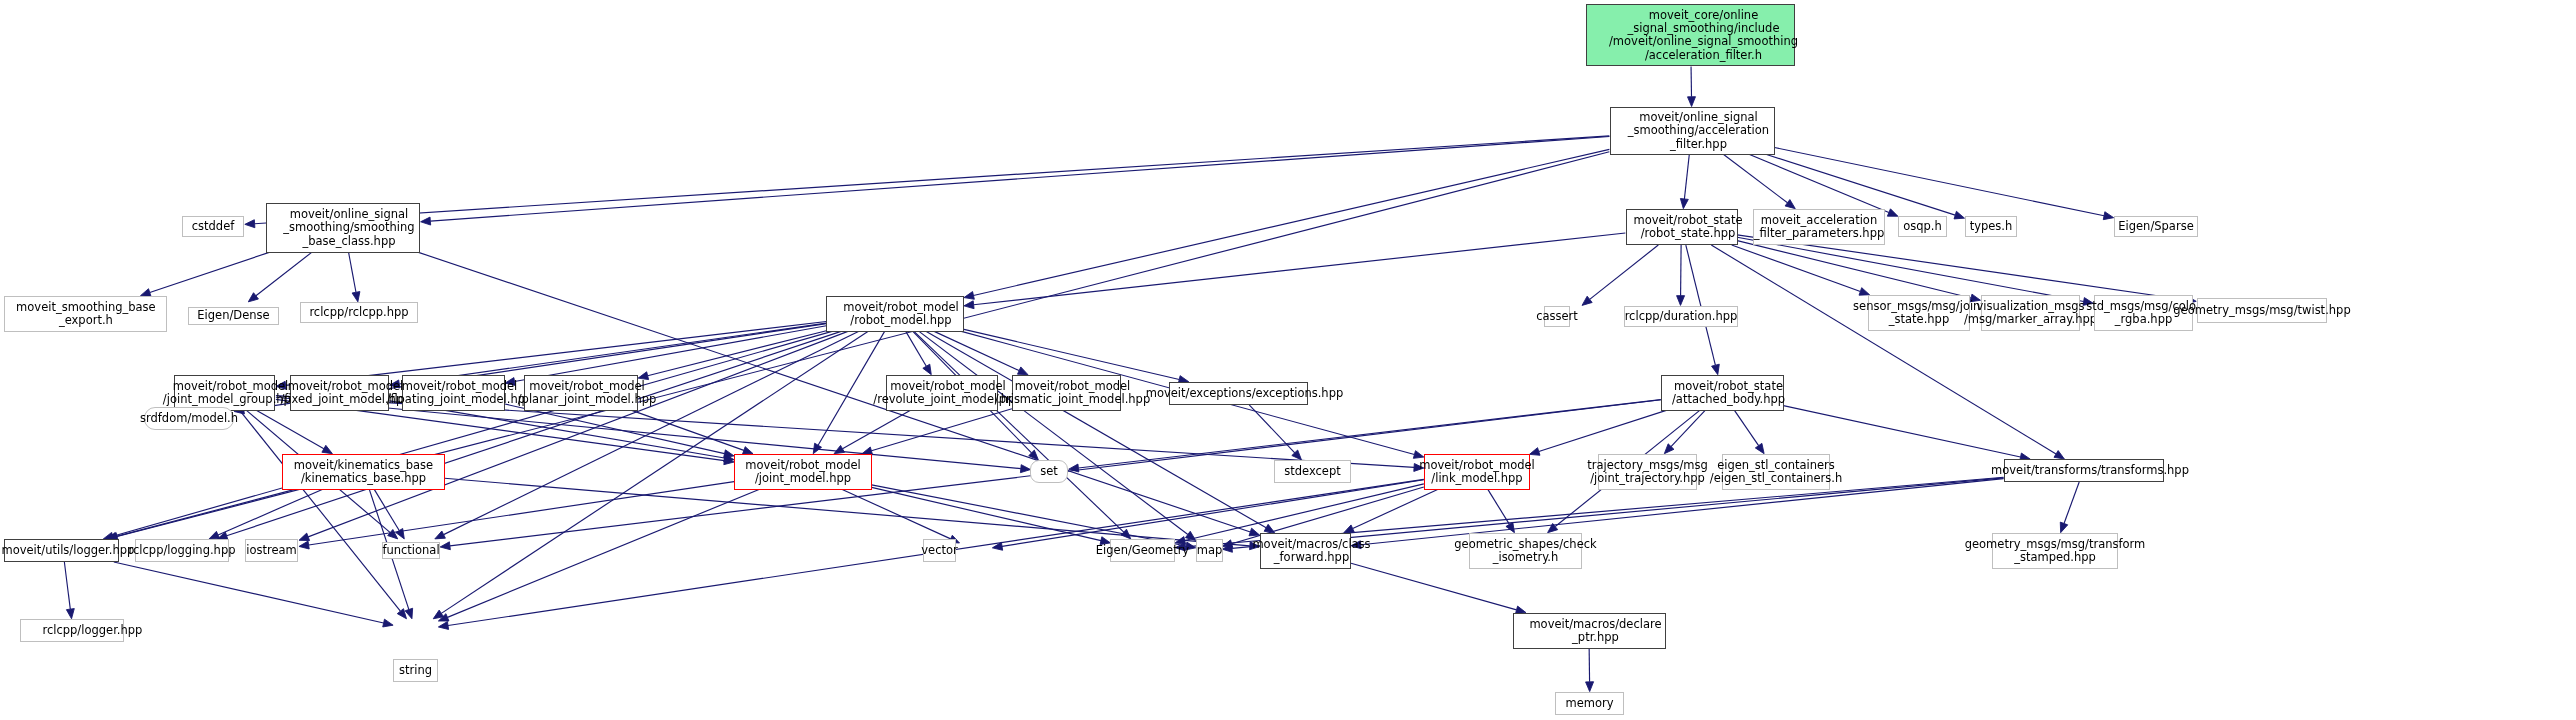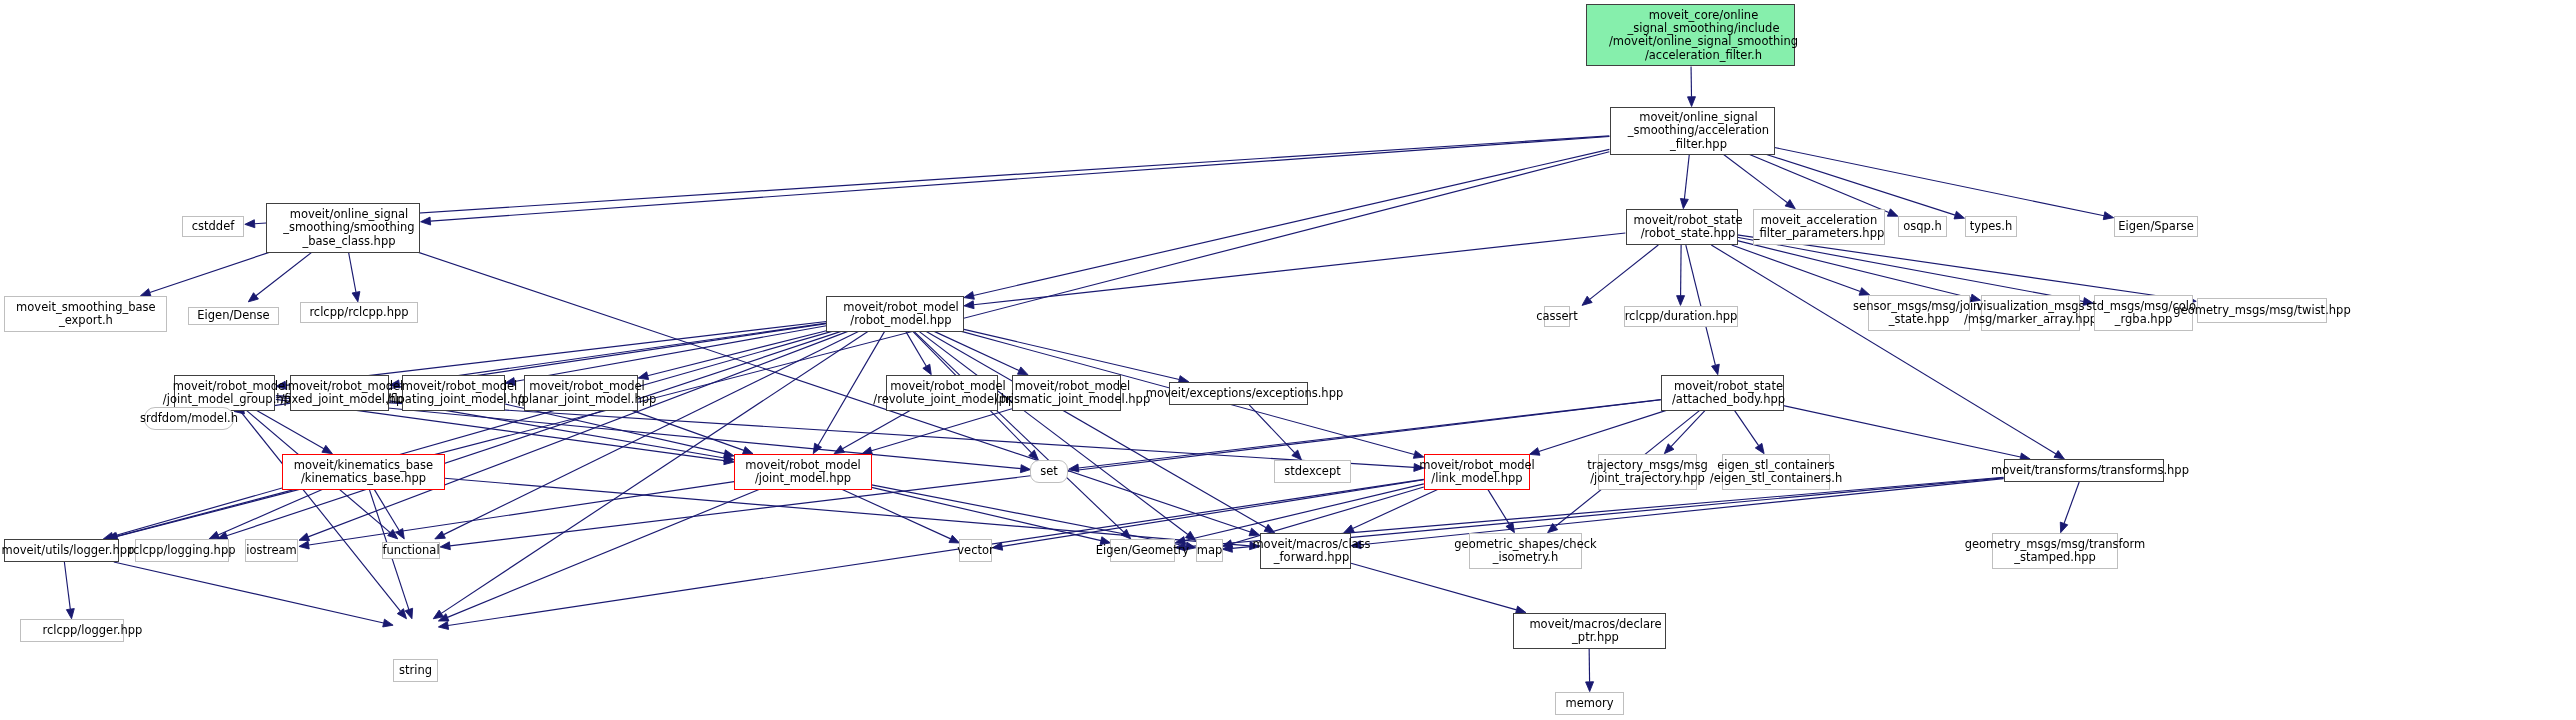--- a/index.html
+++ b/index.html
@@ -254,21 +254,21 @@
 /link_model.hpp</div>
       <div class="node ext" style="left: 1598px; top: 454px; width: 99px; height: 36px;">trajectory_msgs/msg
 /joint_trajectory.hpp</div>
       <div class="node ext" style="left: 1722px; top: 454px; width: 108px; height: 36px;">eigen_stl_containers
 /eigen_stl_containers.h</div>
       <div class="node doc" style="left: 2004px; top: 459px; width: 160px; height: 23px;">moveit/transforms/transforms.hpp</div>
       <div class="node doc" style="left: 4.4px; top: 539px; width: 115px; height: 23px;">moveit/utils/logger.hpp</div>
       <div class="node ext" style="left: 135px; top: 539px; width: 94px; height: 23px;">rclcpp/logging.hpp</div>
       <div class="node ext" style="left: 245px; top: 539px; width: 53px; height: 23px;">iostream</div>
       <div class="node ext" style="left: 382px; top: 542px; width: 58px; height: 17px;">functional</div>
-      <div class="node ext" style="left: 959px; top: 539px; width: 33px; height: 23px;">vector</div>
+      <div class="node ext" style="left: 923px; top: 539px; width: 33px; height: 23px;">vector</div>
       <div class="node ext" style="left: 1110px; top: 539px; width: 65px; height: 23px;">Eigen/Geometry</div>
       <div class="node ext" style="left: 1196px; top: 539px; width: 27px; height: 23px;">map</div>
       <div class="node doc" style="left: 1260px; top: 533px; width: 91px; height: 36px;">moveit/macros/class
 _forward.hpp</div>
       <div class="node ext" style="left: 1469px; top: 533px; width: 113px; height: 36px;">geometric_shapes/check
 _isometry.h</div>
       <div class="node ext" style="left: 1992px; top: 533px; width: 126px; height: 36px;">geometry_msgs/msg/transform
 _stamped.hpp</div>
       <div class="node ext" style="left: 20.4px; top: 619px; width: 104px; height: 23px; padding-left: 40px;">rclcpp/logger.hpp</div>
       <div class="node ext" style="left: 393px; top: 619px; width: 45px; height: 23px; margin-top: 40px;">string</div>

